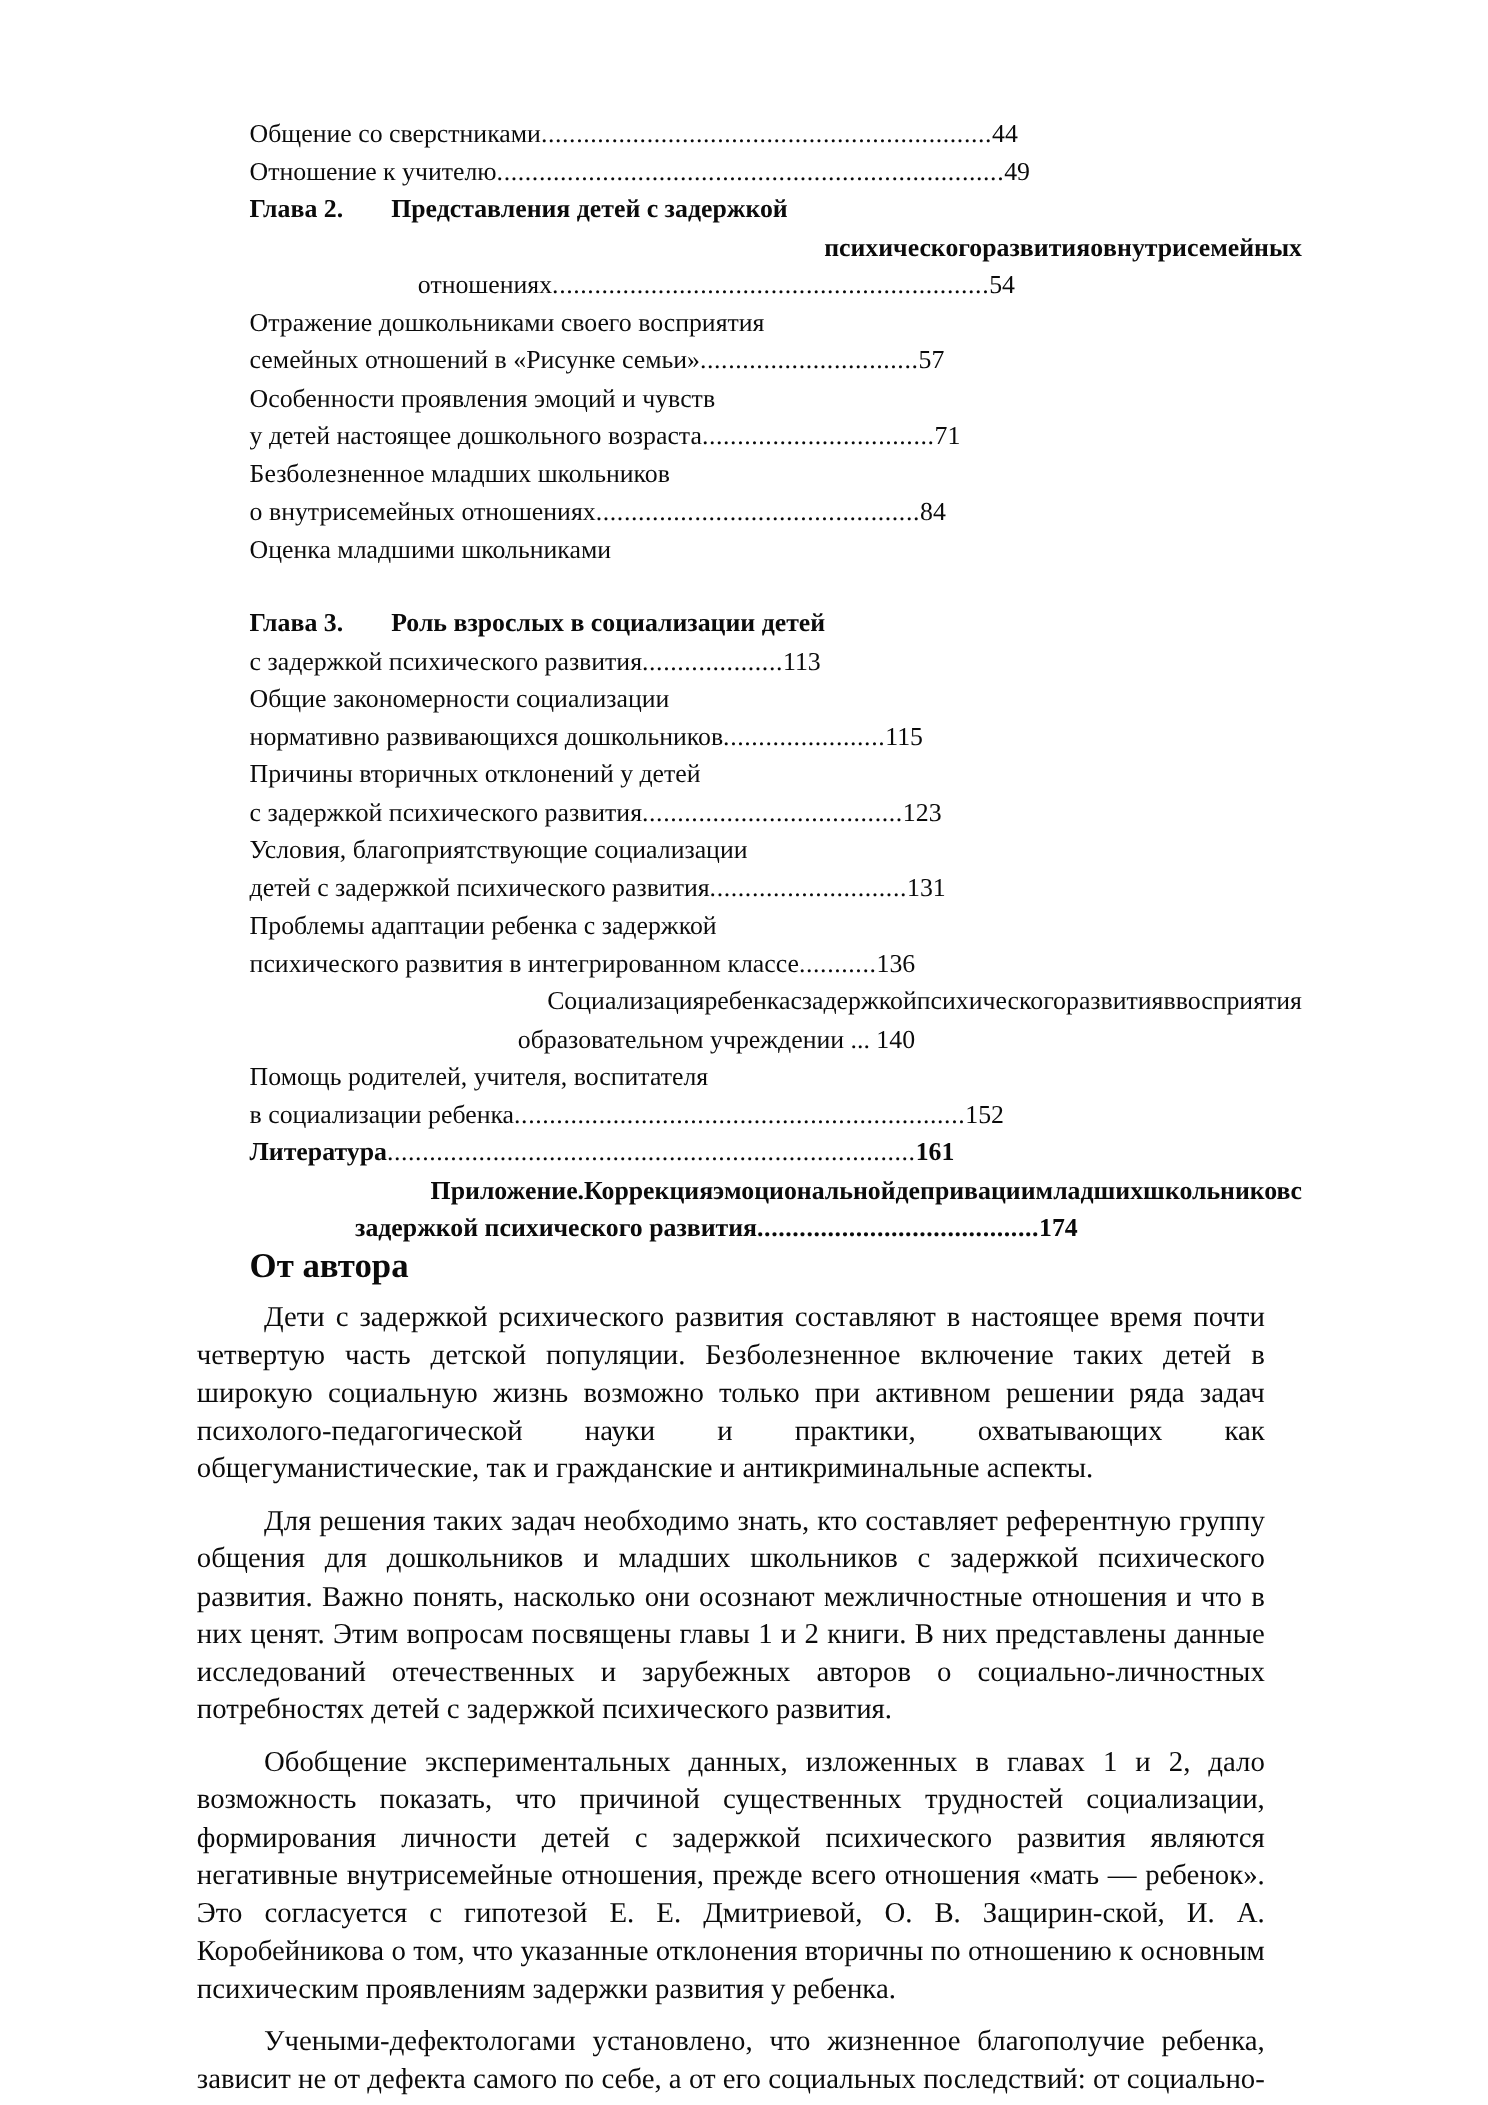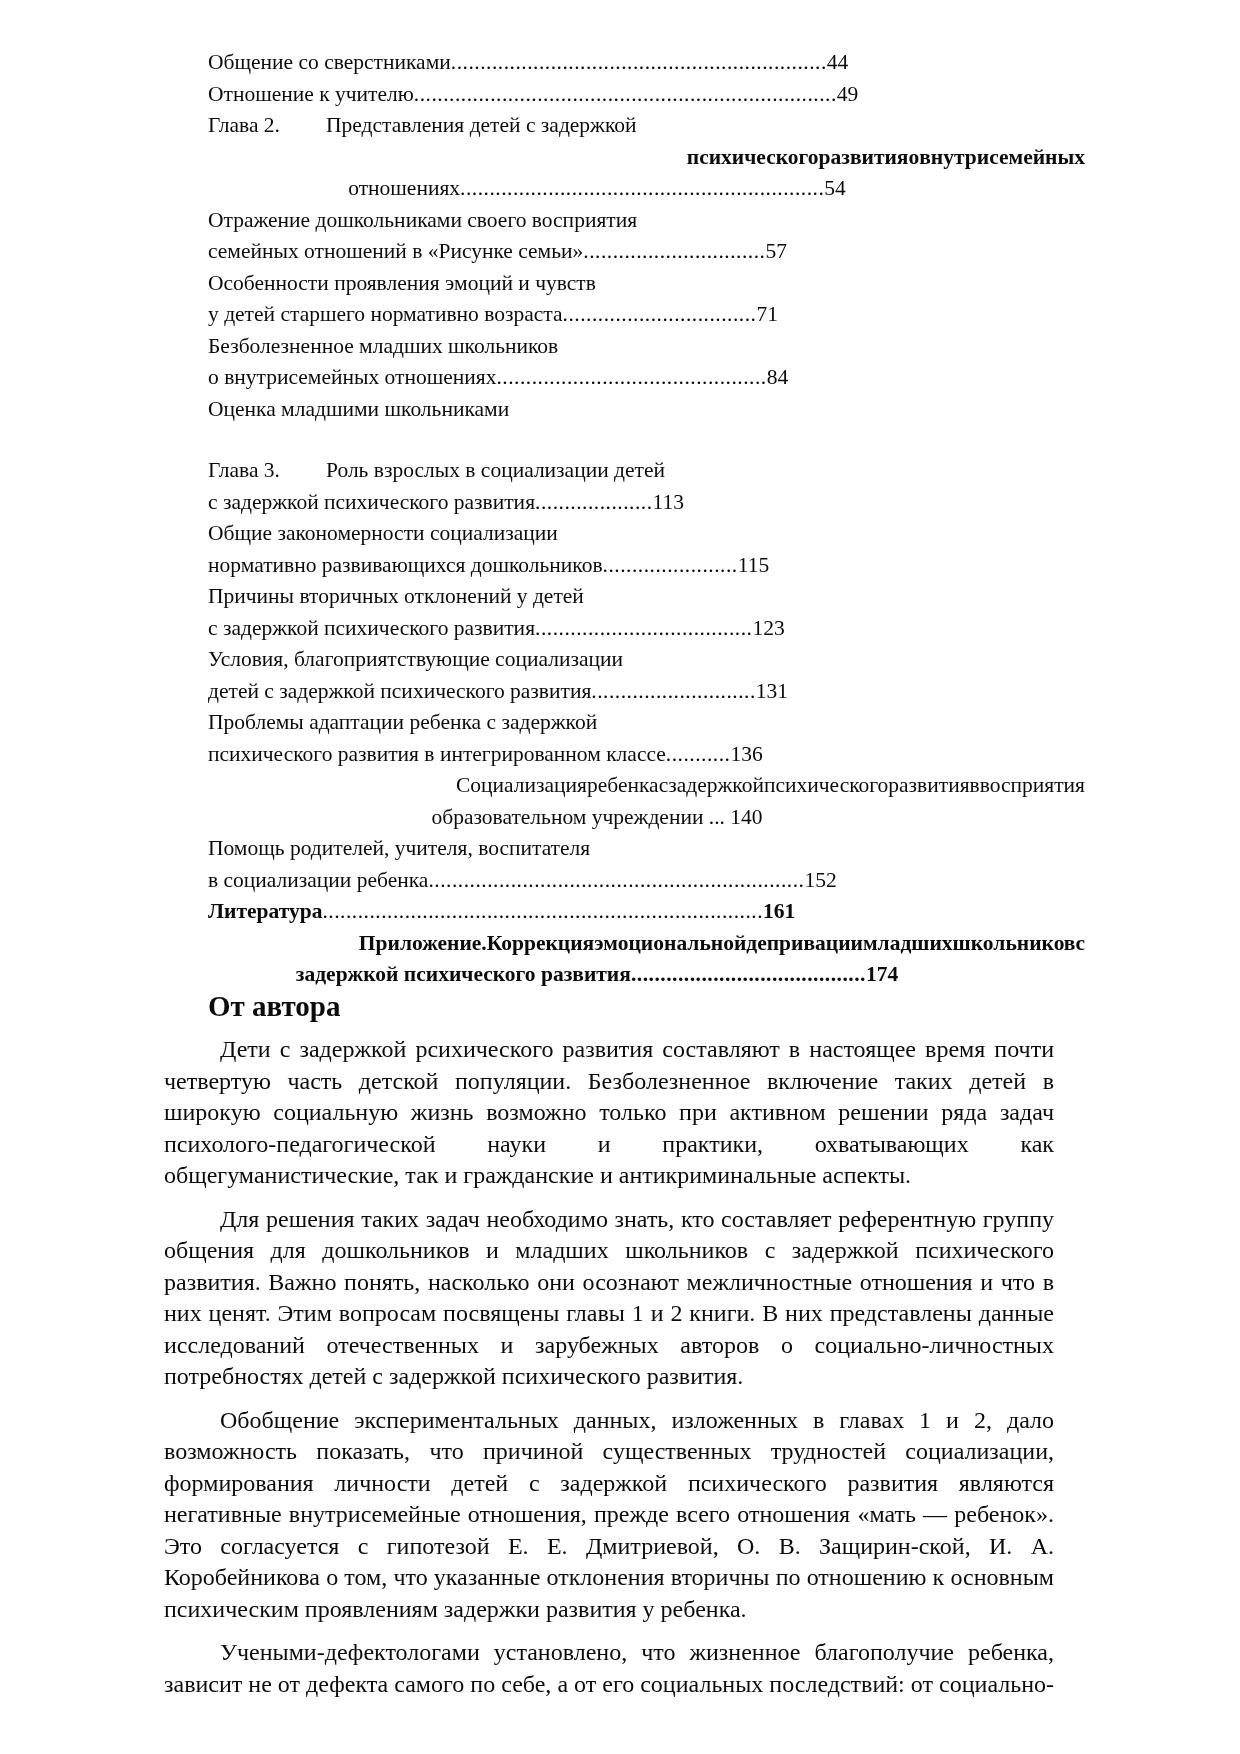--- a/index.html
+++ b/index.html
@@ -12,21 +12,21 @@
     height: 1754px;
     font-family: "Liberation Serif", "DejaVu Serif", serif;
     color: #0b0b0b;
     -webkit-font-smoothing: antialiased;
   }
   .page {
     position: relative;
     width: 1240px;
     height: 1368px;
     box-sizing: border-box;
-    padding: 47px 140px 60px 152px;
+    padding: 96px 140px 60px 152px;
     border-radius: 19px;
   }
   .content {
     width: 890px;
     font-size: 21.5px;
     line-height: 1.0;
   }
 
   
   .toc {
@@ -59,21 +59,21 @@
     justify-content: flex-end;
     width: 890px;
     line-height: 31.5px;
     font-weight: bold;
     font-size: 21.5px;
     margin-left: 43px;
   }
   .gap-md { height: 30px; }
 
   .chapter-head {
-    font-weight: normal;
+    font-weight: bold;
     white-space: nowrap;
     line-height: 31.5px;
     padding-left: 56px;
     font-size: 21.5px;
   }
   .chapter-head .num {
     display: inline-block;
     min-width: 118px;
   }
 
@@ -132,21 +132,21 @@
         <span>Отражение дошкольниками своего восприятия</span>
       </div>
       <div class="toc-line indent">
         <span>семейных отношений в «Рисунке семьи»</span><span class="leader">...............................</span><span class="pg">57</span>
       </div>
 
       <div class="toc-line indent">
         <span>Особенности проявления эмоций и чувств</span>
       </div>
       <div class="toc-line indent">
-        <span>у детей старшего нормативно возраста</span><span class="leader">.................................</span><span class="pg">71</span>
+        <span>у детей настоящее дошкольного возраста</span><span class="leader">.................................</span><span class="pg">71</span>
       </div>
 
       <div class="toc-line indent">
         <span>Безболезненное младших школьников</span>
       </div>
       <div class="toc-line indent">
         <span>о внутрисемейных отношениях</span><span class="leader">..............................................</span><span class="pg">84</span>
       </div>
 
       <div class="toc-line indent">

